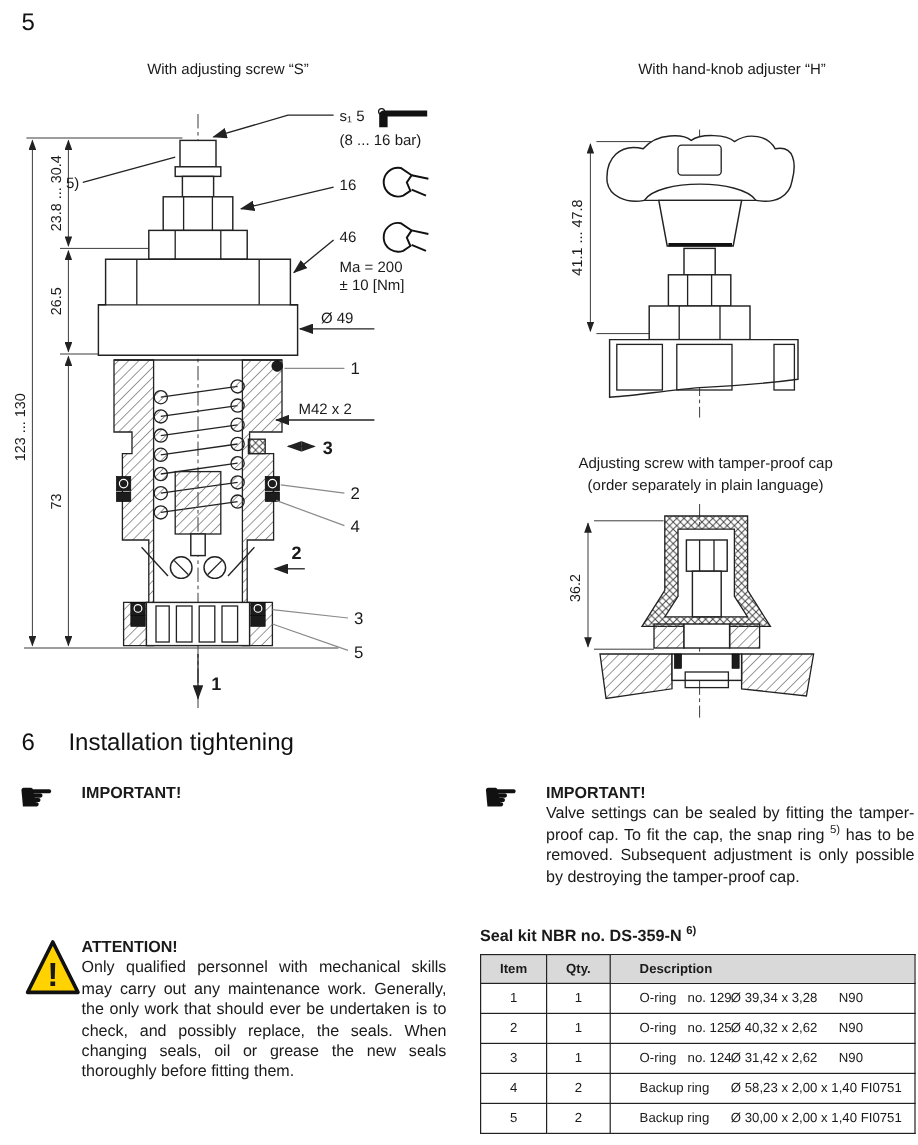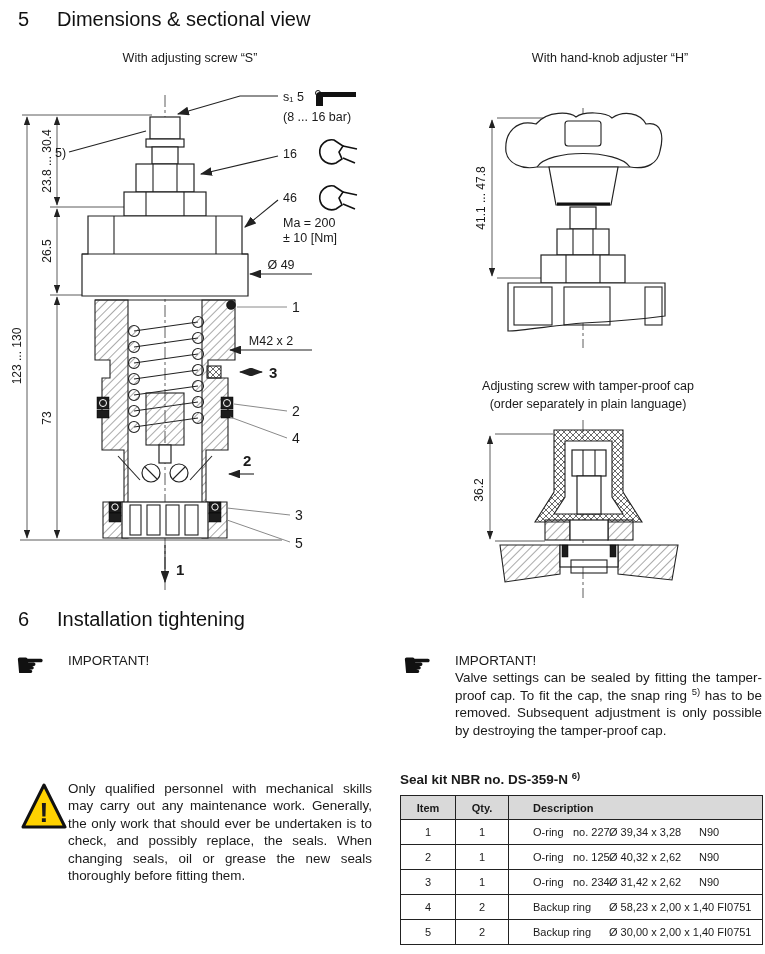--- a/index.html
+++ b/index.html
@@ -4,21 +4,21 @@
 <style>
   html,body{margin:0;padding:0;background:#fff;}
   body{width:765px;height:954px;position:relative;overflow:hidden;
        font-family:"Liberation Sans","DejaVu Sans",sans-serif;color:#1a1a1a;}
   .abs{position:absolute;}
   
   .sec-head{position:absolute;left:0;width:765px;display:flex;font-size:20px;color:#111;}
   .sec-head .num{width:39px;padding-left:18px;}
   
   .note{position:absolute;font-size:13.4px;line-height:17.4px;text-align:justify;}
-  .note .ttl{font-weight:normal;display:block;text-align:left;}
+  .note .ttl{font-weight:bold;display:block;text-align:left;}
   .hand{position:absolute;font-size:34px;line-height:30px;color:#111;}
   sup{font-size:9.5px;vertical-align:super;line-height:0;}
   
   .sealkit{position:absolute;left:400px;top:772px;width:363px;}
   .sealkit .sk-title{font-size:13.5px;font-weight:bold;margin-bottom:8px;}
   table.sk{border-collapse:collapse;width:362px;font-size:11px;table-layout:fixed;}
   table.sk th,table.sk td{border:1px solid #222;height:24px;padding:0;text-align:center;}
   table.sk th{background:#d9d9d9;font-weight:bold;height:23px;}
   table.sk th.desc,table.sk td.desc{text-align:left;position:relative;}
   td.desc span,th.desc span{position:absolute;top:50%;transform:translateY(-50%);white-space:nowrap;padding-left:16px;}
@@ -37,21 +37,20 @@
   .cl{fill:none;stroke:#333;stroke-width:0.8;stroke-dasharray:12 3 3 3;}
   .dk{fill:#1c1c1c;stroke:#000;stroke-width:.5;}
   .ht{fill:url(#hatch);stroke:#222;stroke-width:1.1;}
   .xht{fill:url(#cross);stroke:#222;stroke-width:1.1;}
 </style>
 </head>
 <body>
 
 <div class="sec-head" style="top:8px;">
   <span class="num">5</span>
-  <span>Dimensions &amp; sectional view</span>
 </div>
 
 <svg class="abs" style="left:0;top:0;" width="765" height="600" viewBox="0 0 765 600">
   <defs>
     <pattern id="hatch" width="6" height="6" patternUnits="userSpaceOnUse" patternTransform="rotate(45)">
       <line x1="0" y1="0" x2="0" y2="6" stroke="#555" stroke-width="1"></line>
     </pattern>
     <pattern id="cross" width="6" height="6" patternUnits="userSpaceOnUse">
       <path d="M0,0 L6,6 M6,0 L0,6" stroke="#444" stroke-width="0.8" fill="none"></path>
     </pattern>
@@ -263,20 +262,21 @@
 <div class="hand" style="left:15px;top:650px;">☛</div>
 <div class="note" style="left:68px;top:652px;width:304px;">
   <span class="ttl">IMPORTANT!</span>
 </div>
 
 <svg class="abs" style="left:21px;top:782px;" width="46" height="48" viewBox="0 0 46 48">
   <polygon points="23,3 44,45 2,45" fill="#FFD200" stroke="#111" stroke-width="3" stroke-linejoin="round"></polygon>
   <text x="23" y="40" text-anchor="middle" font-size="28" font-weight="bold" fill="#111">!</text>
 </svg>
 <div class="note" style="left:68px;top:780px;width:304px;">
+  <span class="ttl">ATTENTION!</span>
   <span>Only qualified personnel with mechanical skills may carry out any maintenance work. Generally, the only work that should ever be undertaken is to check, and possibly replace, the seals. When changing seals, oil or grease the new seals thoroughly before fitting them.</span>
 </div>
 
 <div class="hand" style="left:402px;top:650px;">☛</div>
 <div class="note" style="left:455px;top:652px;width:307px;">
   <span class="ttl">IMPORTANT!</span>
   <span>Valve settings can be sealed by fitting the tamper-proof cap. To fit the cap, the snap ring </span><sup>5)</sup><span> has to be removed. Subsequent adjustment is only possible by destroying the tamper-proof cap.</span>
 </div>
 
 <div class="sealkit">
@@ -293,41 +293,41 @@
       <th>Qty.</th>
       <th class="desc">
             <span class="dp1">Description</span>
           </th>
     </tr>
     <tr>
       <td>1</td>
       <td>1</td>
       <td class="desc">
         <span class="dp1">O-ring</span>
-            <span class="dp2">no. 227</span>
+            <span class="dp2">no. 129</span>
             <span class="dp3">Ø 39,34 x 3,28</span>
             <span class="dp4">N90</span>
       </td>
     </tr>
     <tr>
       <td>2</td>
       <td>1</td>
       <td class="desc">
         <span class="dp1">O-ring</span>
             <span class="dp2">no. 125</span>
             <span class="dp3">Ø 40,32 x 2,62</span>
             <span class="dp4">N90</span>
       </td>
     </tr>
     <tr>
       <td>3</td>
       <td>1</td>
       <td class="desc">
         <span class="dp1">O-ring</span>
-            <span class="dp2">no. 234</span>
+            <span class="dp2">no. 124</span>
             <span class="dp3">Ø 31,42 x 2,62</span>
             <span class="dp4">N90</span>
       </td>
     </tr>
     <tr>
       <td>4</td>
       <td>2</td>
       <td class="desc">
         <span class="dp1">Backup ring</span>
             <span class="dp3">Ø 58,23 x 2,00 x 1,40 FI0751</span>

